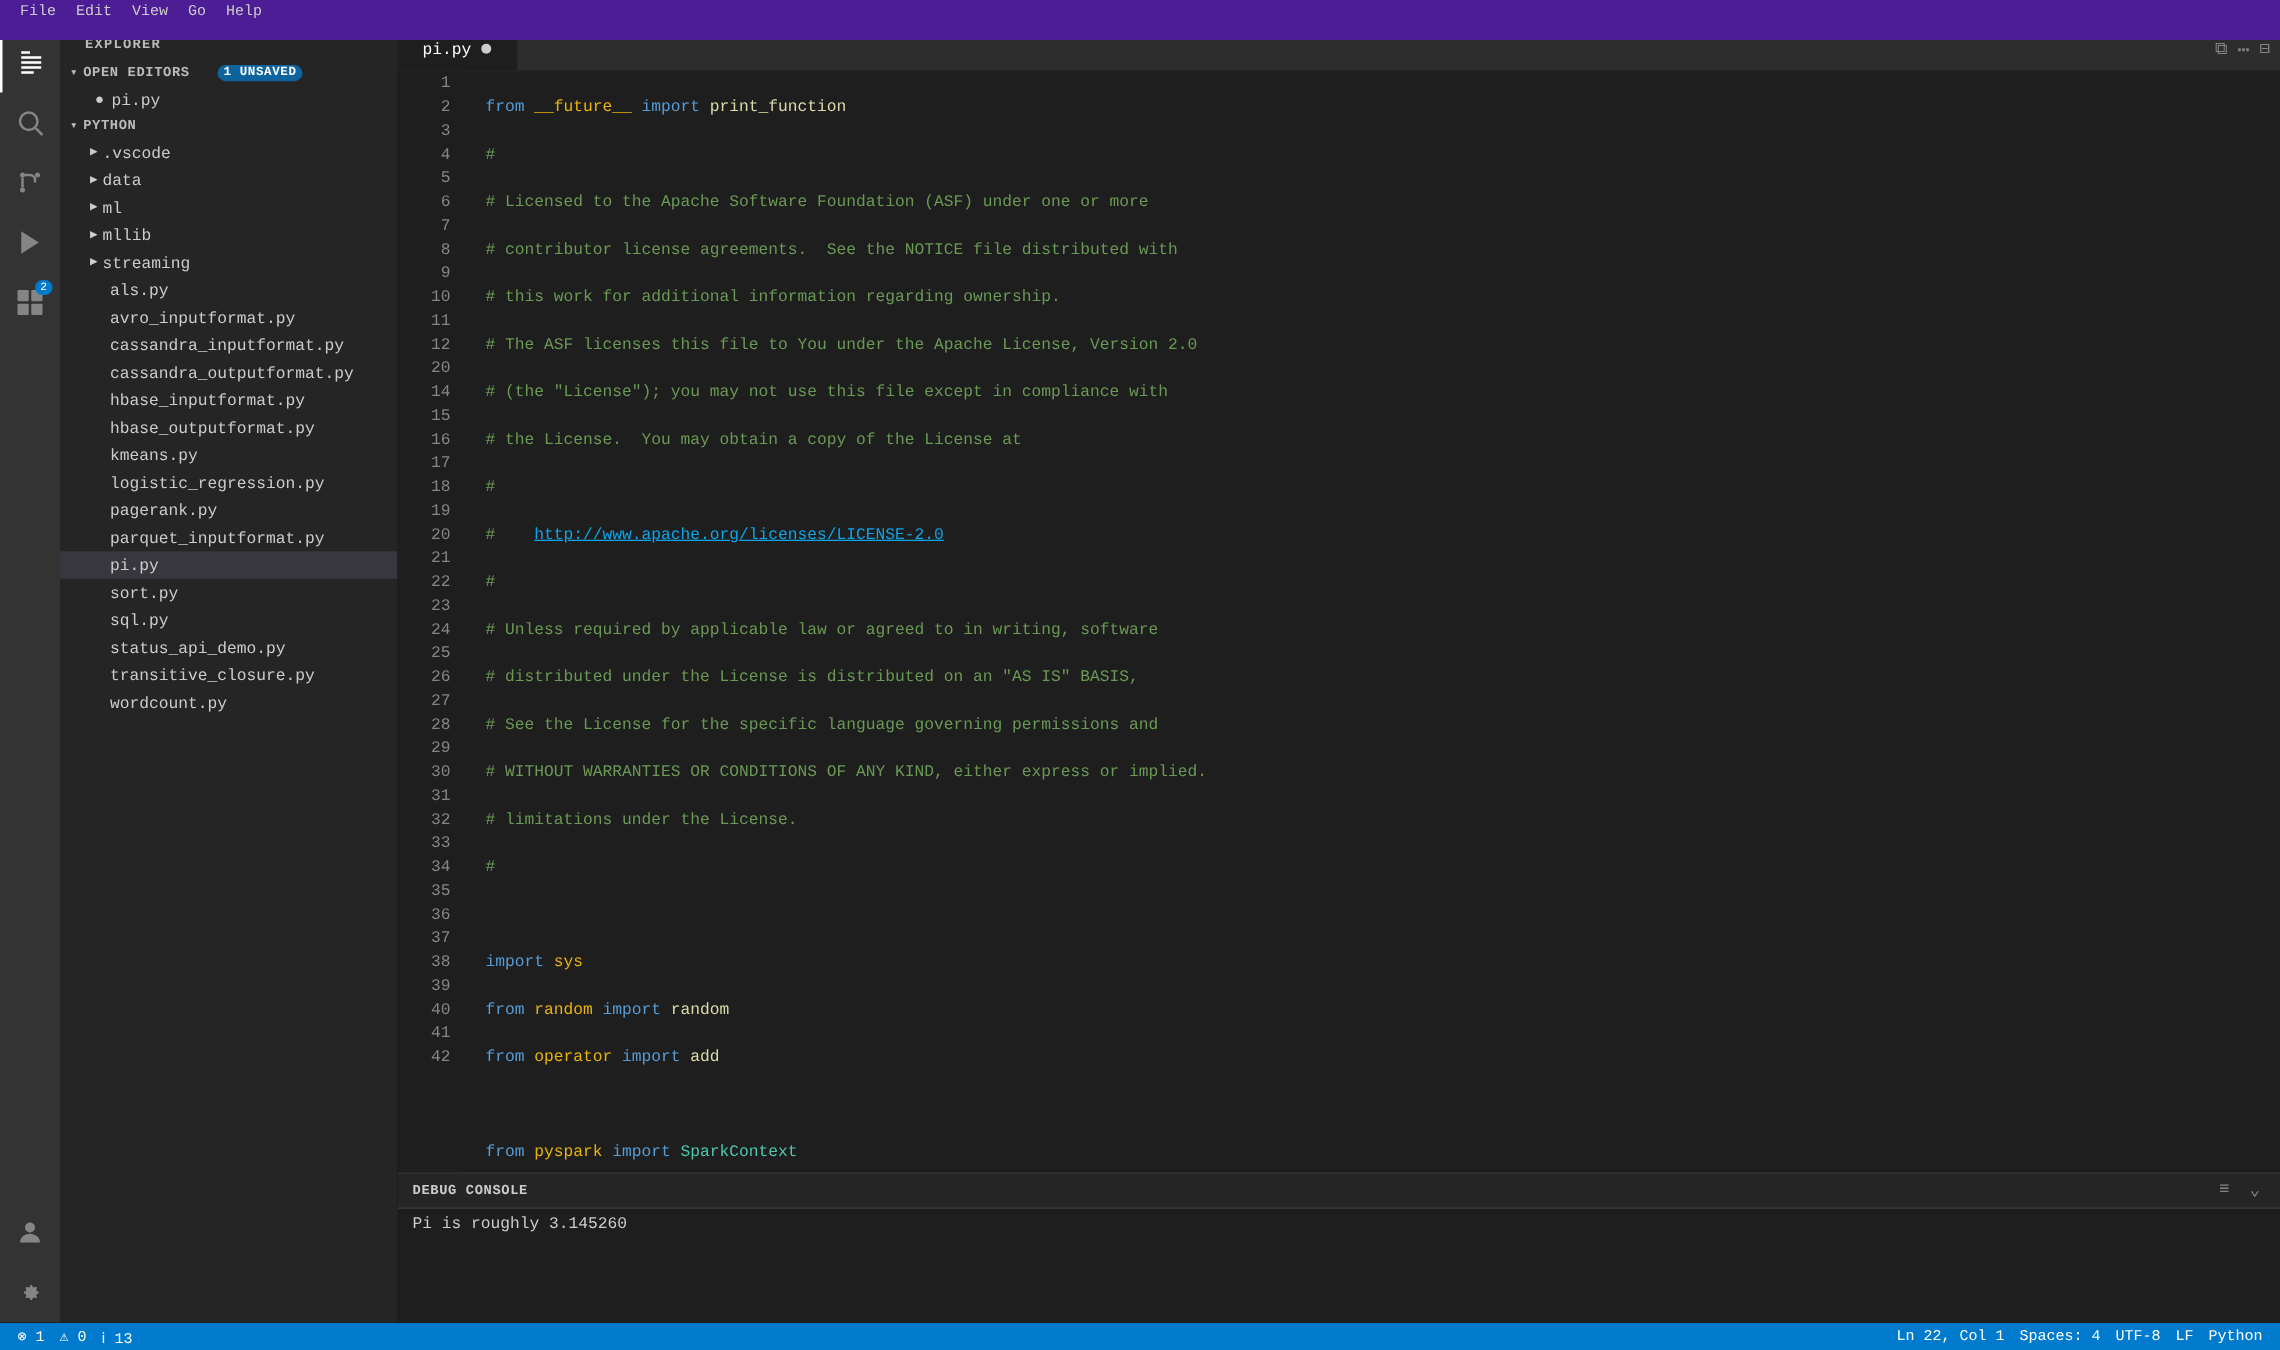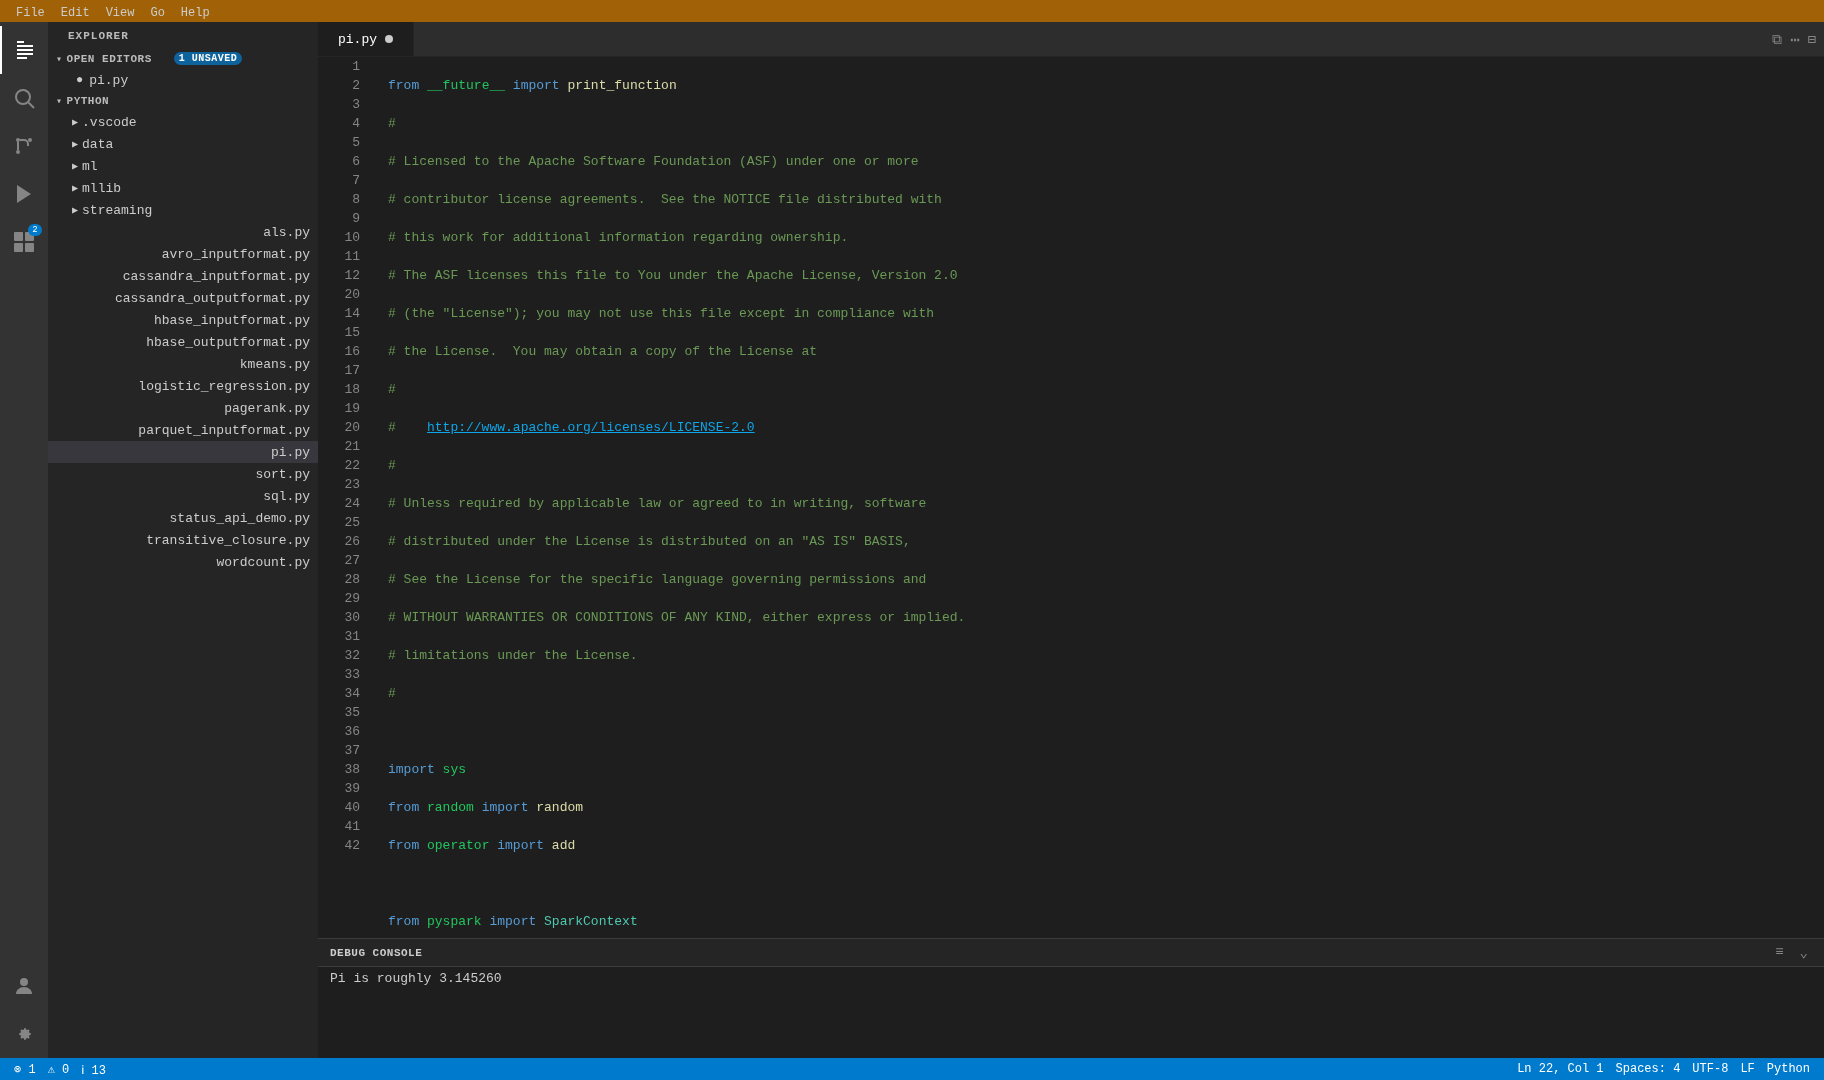--- a/index.html
+++ b/index.html
@@ -113,21 +113,21 @@
       padding: 2px 8px 2px 20px;
       cursor: pointer;
       font-size: 13px;
       color: #cccccc;
       white-space: nowrap;
       height: 22px;
     }
     .file-item.active { background: #37373d; }
     .file-item .file-icon { margin-right: 6px; font-size: 12px; }
     .file-item.indent1 { padding-left: 28px; }
-    .file-item.indent2 { padding-left: 40px; justify-content: flex-end; }
+    .file-item.indent2 { padding-left: 40px; }
 
     .folder-item {
       display: flex;
       align-items: center;
       padding: 2px 8px 2px 16px;
       cursor: pointer;
       font-size: 13px;
       color: #cccccc;
       white-space: nowrap;
       height: 22px;
@@ -210,21 +210,21 @@
       white-space: pre;
     }
     .line { height: 19px; display: flex; align-items: flex-end; }
 
     
     .kw { color: #569cd6; }
     .fn { color: #dcdcaa; }
     .cm { color: #6a9955; }
     .cls { color: #4ec9b0; }
     .link { color: #0ea5e9; text-decoration: underline; }
-    .plain { color: #22c55e; }
+    .plain { color: #eab308; }
 
     
     #debug-console {
       height: 120px;
       background: #1e1e1e;
       border-top: 1px solid #3c3c3c;
       flex-shrink: 0;
       display: flex;
       flex-direction: column;
     }
@@ -571,21 +571,21 @@
           </div>
         </div>
         <div id="debug-console-content">
           <span>Pi is roughly 3.145260</span>
         </div>
       </div>
     </div>
   </div>
 </div>
 
-<div style="position:fixed;top:0;left:0;right:0;z-index:100;background:#a16207;height:22px;display:flex;align-items:flex-end;padding:0 8px;">
+<div style="position:fixed;top:0;left:0;right:0;z-index:100;background:#4c1d95;height:32px;display:flex;align-items:flex-start;padding:0 8px;">
   <div class="menu-item">File</div>
   <div class="menu-item">Edit</div>
   <div class="menu-item">View</div>
   <div class="menu-item">Go</div>
   <div class="menu-item">Help</div>
 </div>
 
 <div id="status-bar" style="position:fixed;bottom:0;left:0;right:0;z-index:100;">
   <div class="status-item">
     <span>⊗ 1</span>

